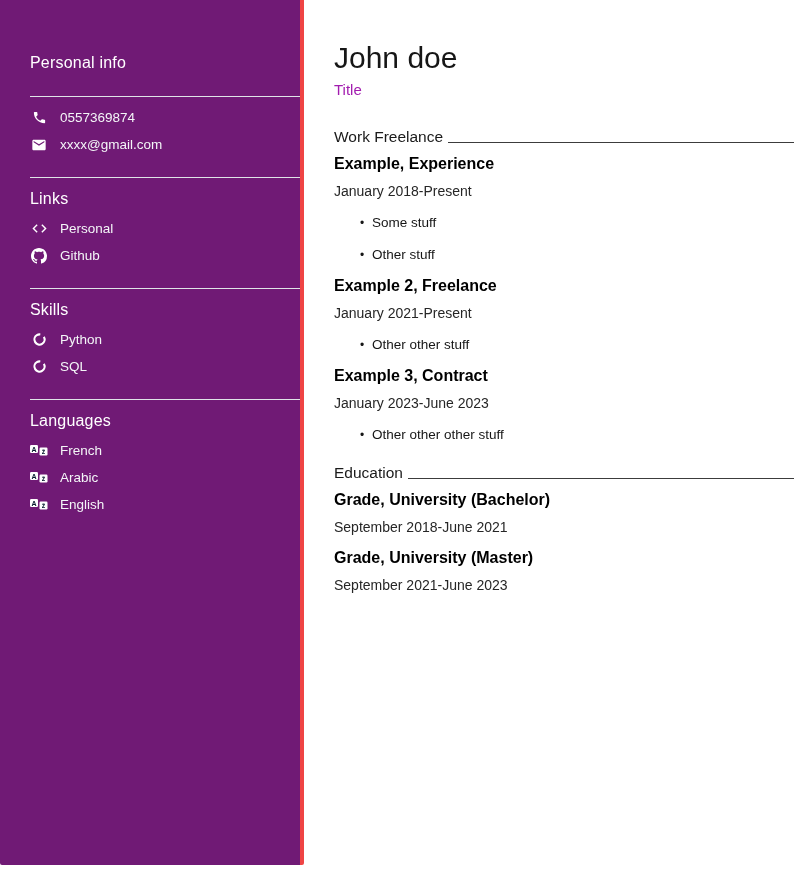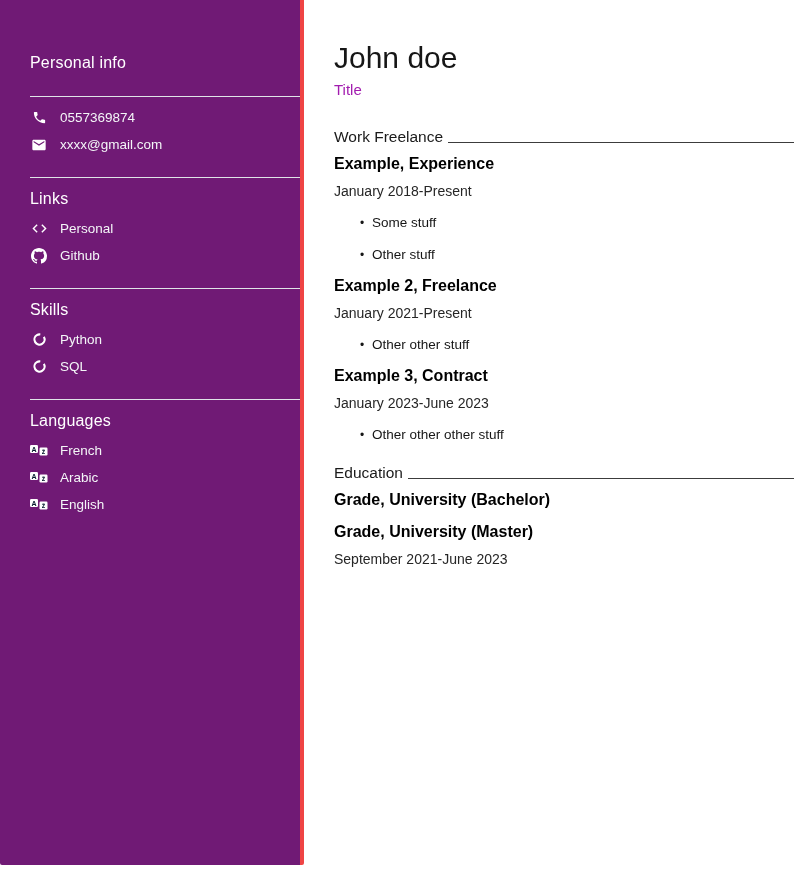--- a/index.html
+++ b/index.html
@@ -198,20 +198,21 @@
       </ul>
     </div>
 
     <div class="section-header mt-sm">
       <span>Education</span>
       <div class="rule"></div>
     </div>
 
     <div>
       <div class="entry-title first">Grade, University (Bachelor)</div>
+      <div class="entry-date">September 2018-June 2021</div>
     </div>
 
     <div>
       <div class="entry-title">Grade, University (Master)</div>
       <div class="entry-date">September 2021-June 2023</div>
     </div>
 
   </main>
 </div>
 

